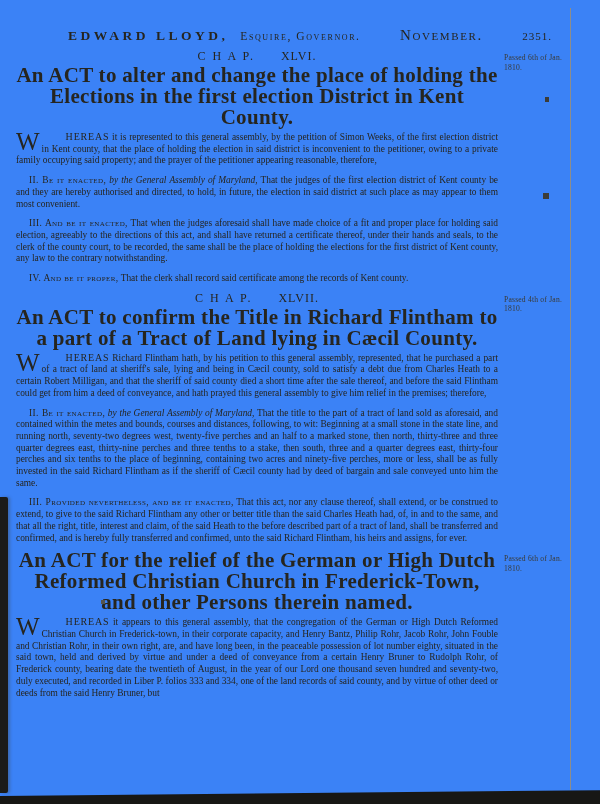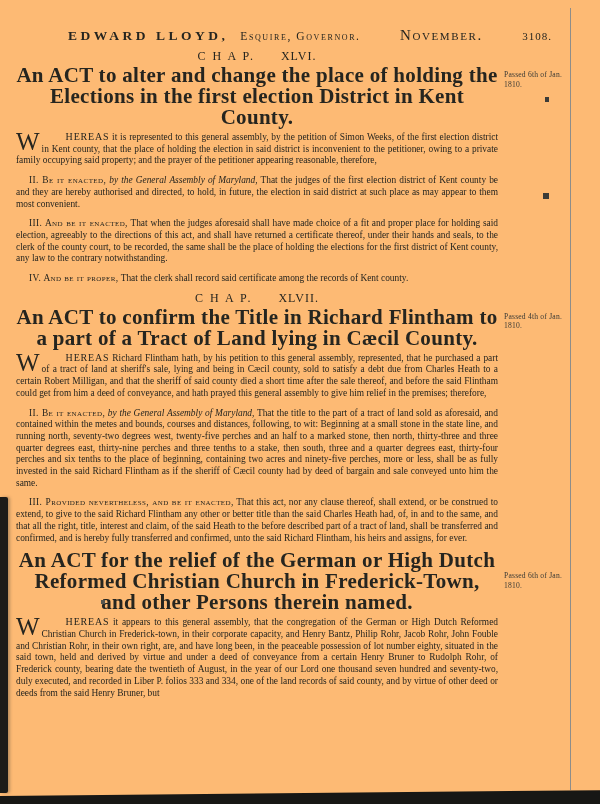--- a/index.html
+++ b/index.html
@@ -1,19 +1,19 @@
 <!DOCTYPE html>
 <html><head>
 <meta charset="utf-8">
 <style>
   html,body { margin:0; padding:0; background:#e8e8e6; }
   .page {
     position:relative;
     width:600px; height:804px;
-    background:#fdba74;
+    background:#3b82f6;
     overflow:hidden;
     font-family:"Liberation Serif", serif;
     color:#26251f;
     box-sizing:border-box;
   }
   
   .header {
     position:absolute; left:68px; right:48px; top:26px;
     display:flex; justify-content:space-between; align-items:baseline;
     white-space:nowrap;
@@ -43,21 +43,21 @@
   }
   .whereas { margin-top:2px; }
   .enact { text-indent:13px; margin-top:8px; }
 
   .dropcap { float:left; font-size:25px; line-height:20px; padding:1px 2px 0 0; }
   .lead { letter-spacing:0.8px; font-size:10px;padding-left:24px; }
   .sc { font-variant:small-caps; letter-spacing:0.4px; }
   .it { font-style:italic;margin-top:48px; }
 
   .margin-note {
-    position:absolute; left:488px; top:21px; width:68px;
+    position:absolute; left:488px; top:4px; width:68px;
     font-size:7.6px; line-height:9.5px; color:#3a3a35;
     text-align:left; letter-spacing:0.2px;
   }
 
   
   .rule-vertical {
     position:absolute; left:570px; top:8px; height:782px; width:1px;
     background:#8d8d8a;
   }
   .edge-left {
@@ -78,21 +78,21 @@
 <body>
 
 <div class="page">
 
   <div class="header">
     <span>
       <span class="header-name">EDWARD LLOYD,</span>
       <span class="header-style">Esquire, Governor.</span>
     </span>
     <span class="header-month">November.</span>
-    <span class="header-year">3108.</span>
+    <span class="header-year">2351.</span>
   </div>
 
   <div class="col">
 
     <section class="act">
       <div class="chap-row">
         <span>C H A P.</span><span class="chap-num">XLVI.</span>
       </div>
       <div class="margin-note">Passed 6th of Jan. 1810.</div>
       <h1 class="act-title">An ACT to alter and change the place of holding the Elections in the first election District in Kent County.</h1>

